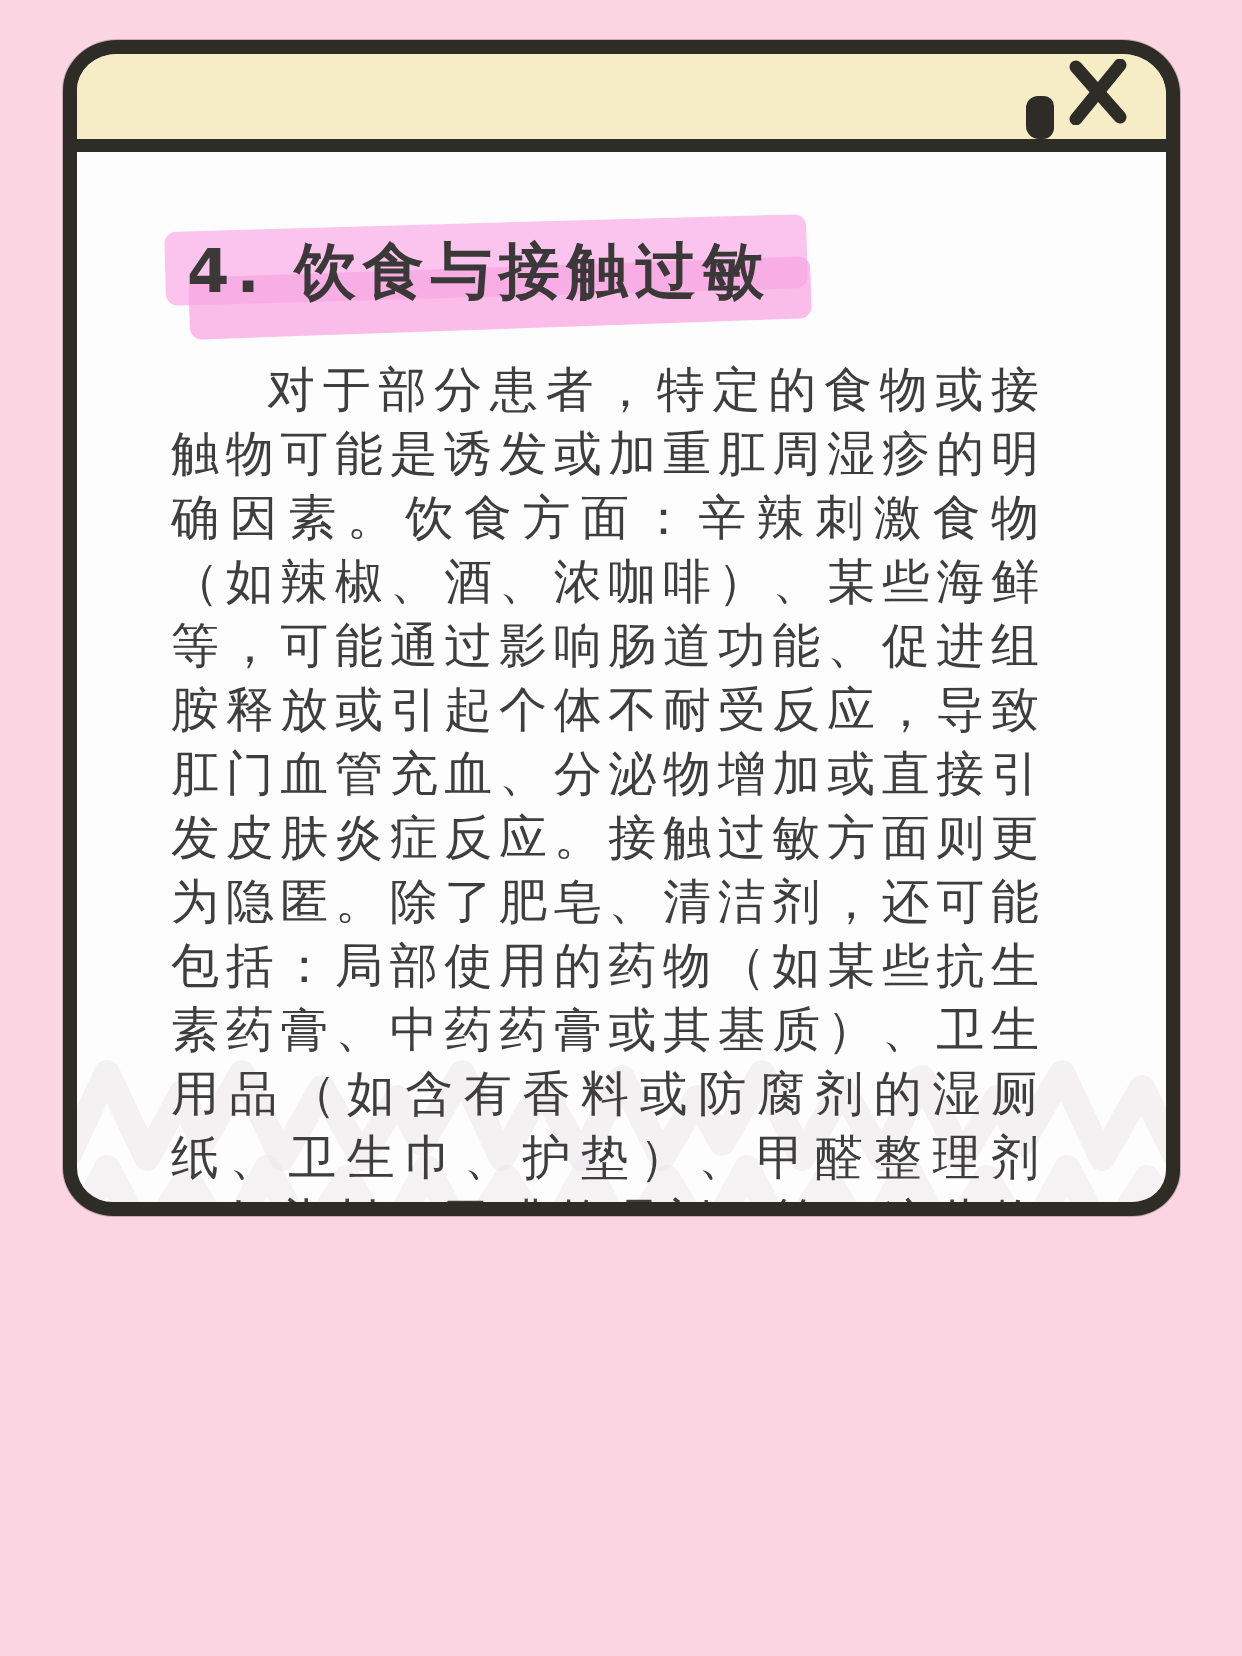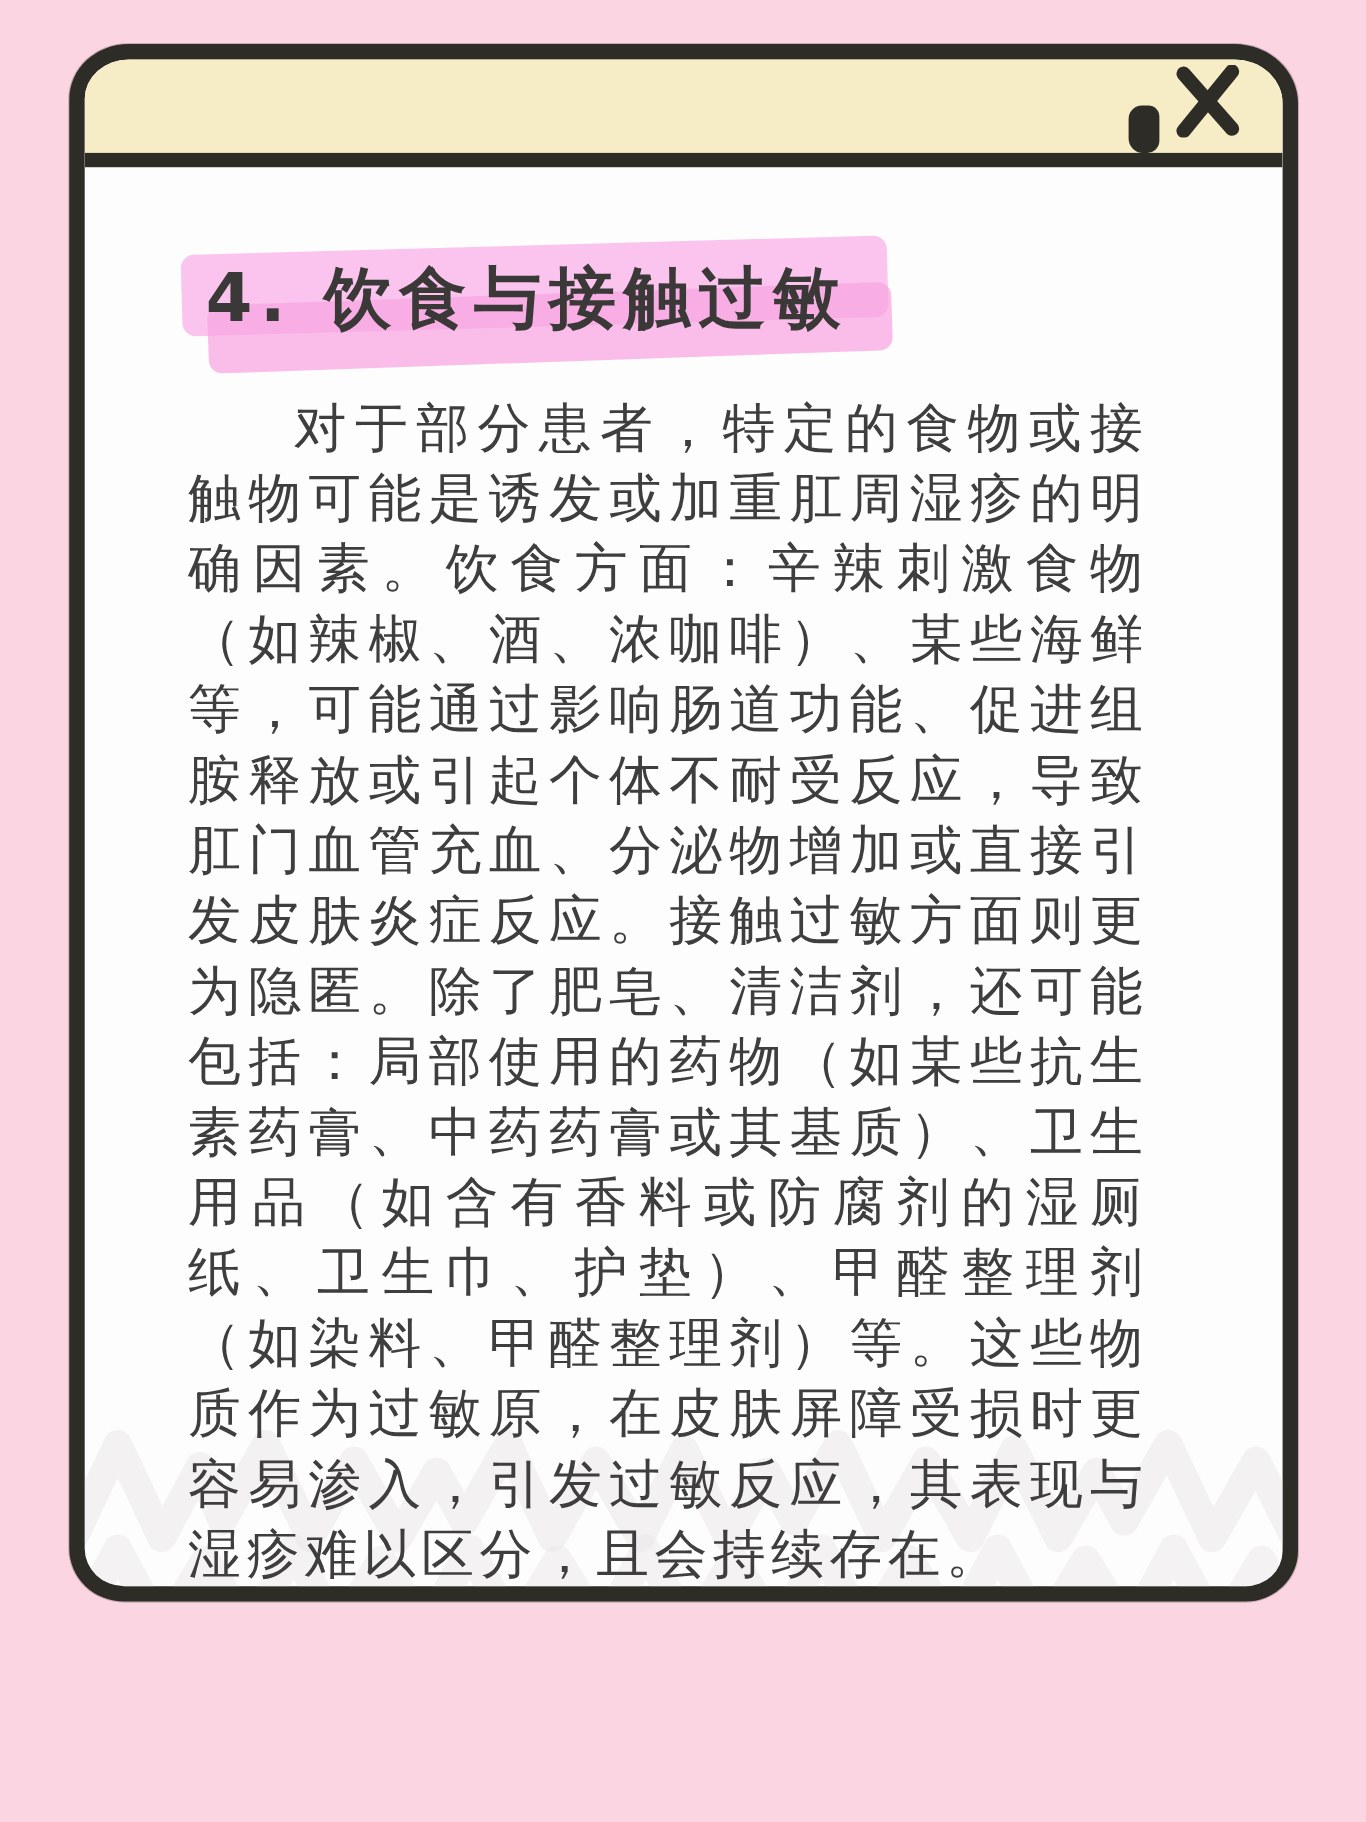--- a/index.html
+++ b/index.html
@@ -6,21 +6,21 @@
   html, body { width: 1242px; height: 1656px; }
   body {
     background: #fcd5e3;
     font-family: "DejaVu Sans", "Liberation Sans", sans-serif;
     position: relative;
     overflow: hidden;
   }
   .window {
     position: absolute;
     left: 63px; top: 40px;
-    width: 1117px; height: 1416px;
+    width: 1117px; height: 1176px;
     background: #fefdfd;
     border: 14px solid #2e2c26;
     border-radius: 54px 58px 48px 50px / 50px 54px 46px 48px;
     overflow: hidden;
     box-shadow: 0 0 0 1px rgba(46,44,38,.25);
   }
   .titlebar {
     position: relative;
     height: 98px;
     background: #f6edc7;

